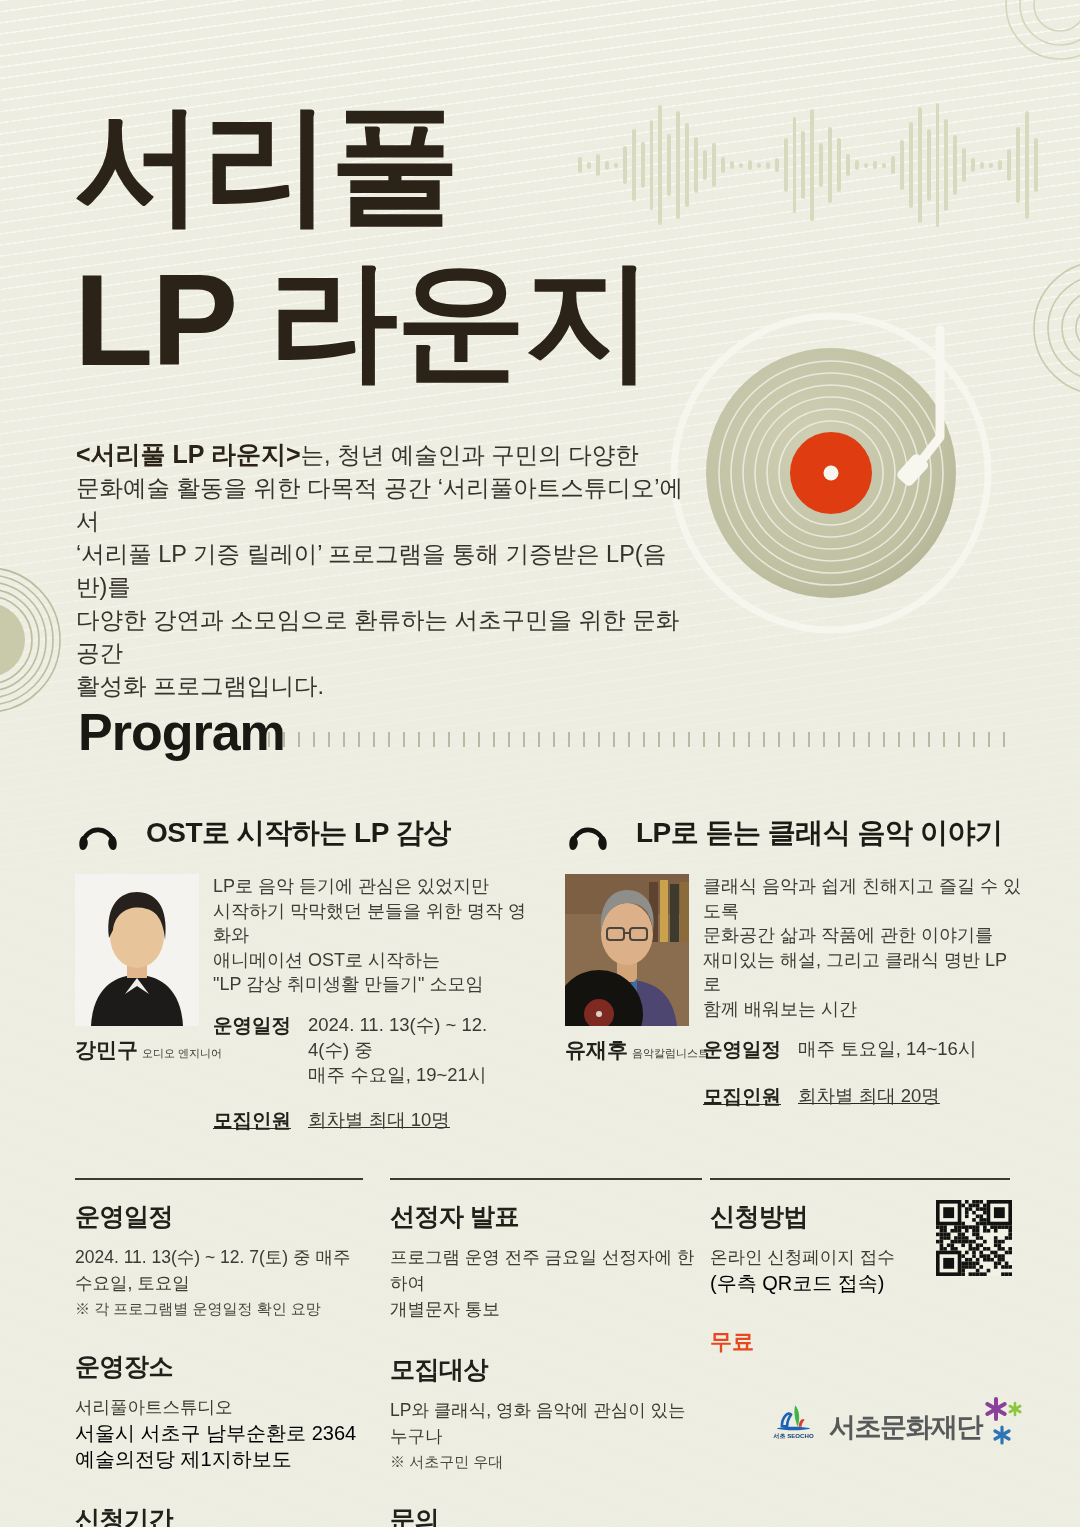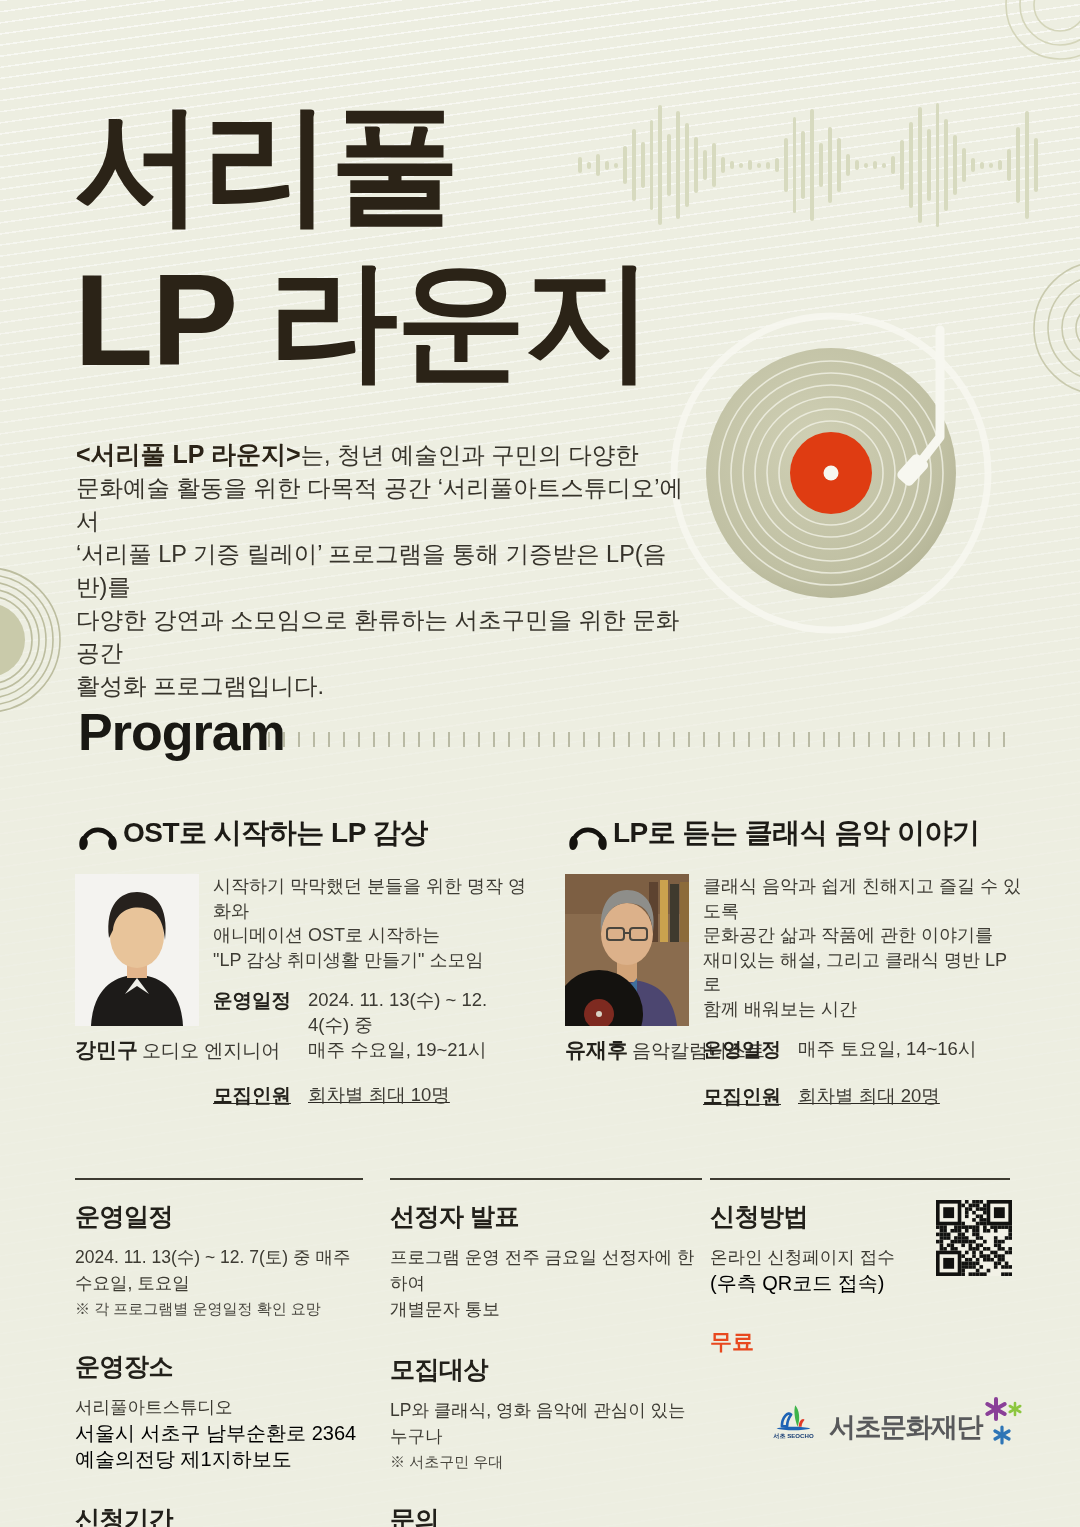--- a/index.html
+++ b/index.html
@@ -41,28 +41,28 @@
   
   .program-heading { position:absolute; left:78px; top:702px; font-size:52px;
     font-weight:900; letter-spacing:-1px; color:#191813; }
   .ticks { position:absolute; left:268px; top:732px; width:745px; height:15px;
     background:repeating-linear-gradient(90deg, #b9baa4 0 2px, rgba(0,0,0,0) 2px 15px); }
 
   
   .card { position:absolute; top:812px; width:458px; }
   .card.left { left:75px; }
   .card.right { left:565px; }
-  .card-head { display:flex; align-items:center; gap:2px; }
+  .card-head { display:flex; align-items:center; gap:25px; }
   .card-head h2 { font-size:28px; font-weight:800; color:#1d1b16; letter-spacing:-0.5px; white-space:nowrap; }
   .card-body { display:flex; margin-top:20px; }
   .photo-col { width:124px; flex:none; }
   .photo { width:124px; height:152px; overflow:hidden; background:#f3f2ef; }
   .speaker { margin-top:10px; white-space:nowrap; }
   .speaker b { font-size:21px; font-weight:800; color:#23211b; }
-  .speaker span { font-size:19px; color:#3c3a33; margin-left:4px; }
+  .speaker span { font-size:11px; color:#3c3a33; margin-left:4px; }
   .text-col { margin-left:14px; flex:1; }
   .desc { font-size:18px; line-height:24.5px; color:#3e3c34; }
   .meta-row { display:flex; margin-top:15px; }
   .meta-row.tight { margin-top:20px;text-decoration:underline; }
   .meta-label { flex:none; width:95px; font-size:19.5px; font-weight:800; color:#23211b; }
   .meta-value { font-size:18.5px; line-height:25px; color:#3c3a33; }
 
   
   .info-col { position:absolute; top:1178px; }
   .info-col .rule { border-top:2px solid #3d3b31; margin-bottom:20px; }
@@ -237,20 +237,21 @@
             <ellipse cx="62" cy="62" rx="27" ry="32" fill="#e8c49a"></ellipse>
             <path d="M34 64 C30 30 46 18 62 18 C80 18 94 32 90 66 C88 46 82 38 72 35 C56 30 40 38 38 56 Z" fill="#26211d"></path>
           </svg>
         </div>
         <div class="speaker">
           <b>강민구</b><span>오디오 엔지니어</span>
         </div>
       </div>
       <div class="text-col">
         <div class="desc">
+          <div>LP로 음악 듣기에 관심은 있었지만</div>
           <div>시작하기 막막했던 분들을 위한 명작 영화와</div>
           <div>애니메이션 OST로 시작하는</div>
           <div>"LP 감상 취미생활 만들기" 소모임</div>
         </div>
         <div class="meta-row">
           <span class="meta-label">운영일정</span>
           <span class="meta-value">
             <div>2024. 11. 13(수) ~ 12. 4(수) 중</div>
             <div>매주 수요일, 19~21시</div>
           </span>

